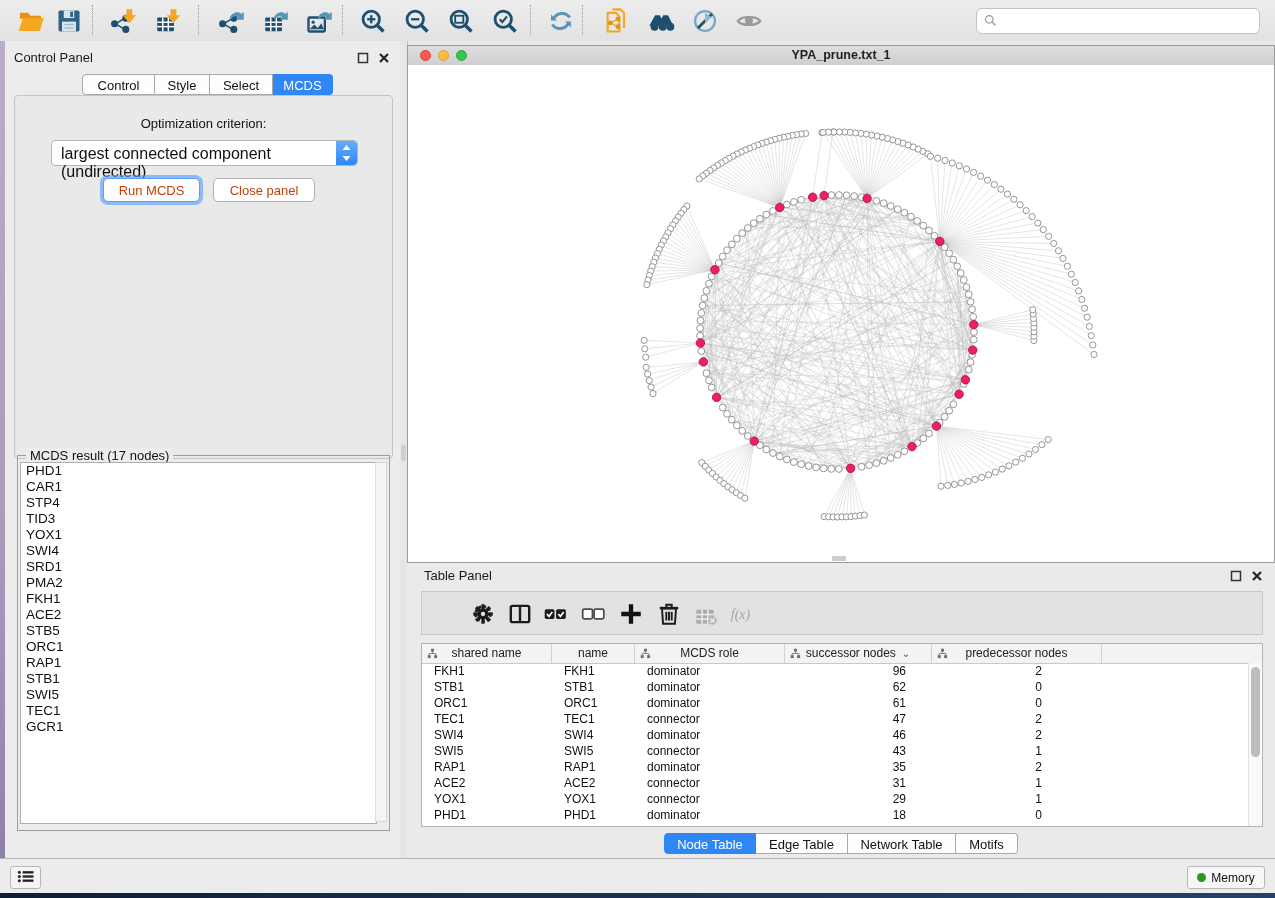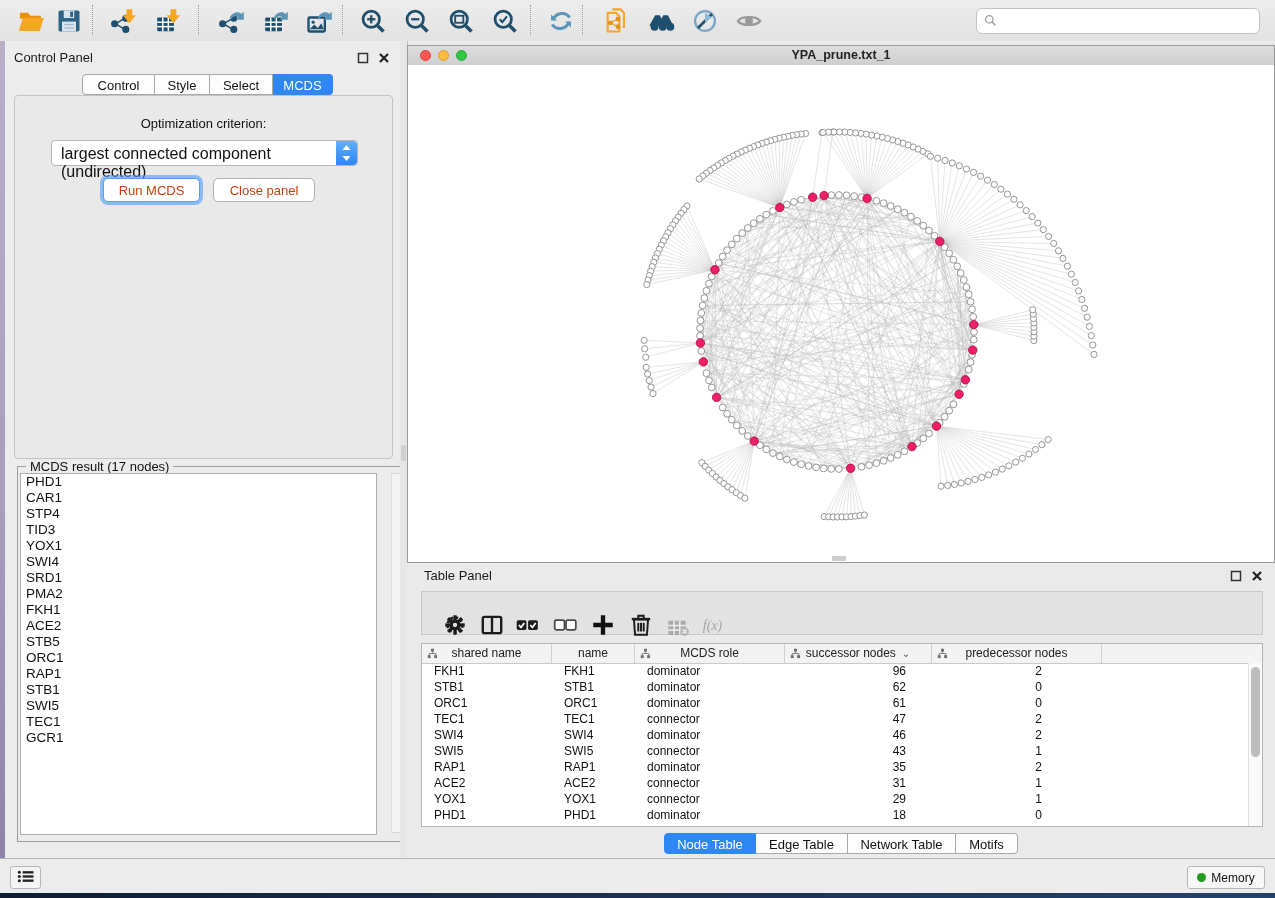--- a/index.html
+++ b/index.html
@@ -36,21 +36,21 @@
   .opt-label{position:absolute;left:0;width:377px;top:20px;text-align:center;font-size:13px;color:#111;}
   .combo{position:absolute;left:36px;top:44px;width:305px;height:24px;background:#fff;border:1px solid #b5b5b5;
          border-radius:4px;}
   .combo-text{position:absolute;left:9px;top:4px;font-size:16px;color:#111;}
   .combo-step{position:absolute;right:0;top:0;width:21px;height:24px;border-radius:0 4px 4px 0;
               background:linear-gradient(#63aefc,#2e87f5);}
   .combo-step svg{width:21px;height:24px;}
   .btn{position:absolute;height:24px;background:#fff;border:1px solid #b0b0b0;border-radius:5px;
        font-size:13px;color:#c2410c;font-family:"Liberation Sans",sans-serif;}
   .btn.focus{box-shadow:0 0 0 3px rgba(77,155,252,.6);border-color:#5d9cf8;}
-  .fieldset{position:absolute;left:12px;top:425px;width:371px;height:374px;border:1px solid #9e9e9e;padding-left:16px;}
+  .fieldset{position:absolute;left:12px;top:414px;width:371px;height:374px;border:1px solid #9e9e9e;}
   .legend{position:absolute;left:8px;top:-8px;background:#ececec;padding:0 4px;font-size:13px;color:#111;}
   .mcds-list{position:absolute;left:2px;top:6px;width:355px;height:360px;background:#fff;
              border:1px solid #aeaeae;overflow:hidden;}
   .mcds-item{font-size:13.5px;color:#111;line-height:16px;padding-left:5px;}
   .mcds-scroll{position:absolute;right:2px;top:6px;width:12px;height:360px;background:#f4f4f4;
                border:1px solid #d8d8d8;border-left:1px solid #ddd;box-sizing:border-box;}
   
   .divider{left:400px;top:0;width:7px;height:817px;background:#e6e6e6;border-right:1px solid #bdbdbd;}
   .divider-thumb{position:absolute;left:1px;top:404px;width:5px;height:16px;background:#cfcfcf;border-radius:2px;}
   
@@ -58,21 +58,21 @@
   .net-titlebar{position:absolute;left:0;top:0;width:100%;height:19px;background:linear-gradient(#dddddd,#cfcfcf);
                 border-bottom:1px solid #b1b1b1;}
   .traffic{position:absolute;top:4px;width:11px;height:11px;border-radius:50%;}
   .net-title{position:absolute;left:0;top:2px;width:100%;text-align:center;font-size:12.5px;font-weight:700;color:#222;}
   .net-canvas{position:absolute;left:0;top:19px;width:866px;height:497px;background:#fff;}
   .hthumb{position:absolute;left:424px;top:491px;width:14px;height:5px;background:#cdcdcd;}
   
   .tpanel{left:407px;top:522px;width:868px;height:295px;background:#eaeaea;}
   .tp-toolbar{position:absolute;left:14px;top:28px;width:842px;height:44px;background:#e2e2e2;
               border:1px solid #c9c9c9;box-sizing:border-box;}
-  .tp-btn{position:absolute;top:18px;width:30px;height:30px;border:none;background:transparent;padding:0;}
+  .tp-btn{position:absolute;top:7px;width:30px;height:30px;border:none;background:transparent;padding:0;margin-left:28px;}
   .tp-btn svg{width:26px;height:26px;display:block;margin:auto;}
   .tbl{position:absolute;left:14px;top:80px;width:842px;height:184px;background:#fff;border:1px solid #b5b5b5;
        box-sizing:border-box;overflow:hidden;}
   .tbl-head{position:absolute;left:0;top:0;width:840px;height:19px;background:#f3f3f3;border-bottom:1px solid #c9c9c9;}
   .th{position:absolute;top:0;height:19px;box-sizing:border-box;border-right:1px solid #d0d0d0;
       font-size:12px;color:#222;text-align:center;line-height:19px;}
   .th .colicon{position:absolute;left:5px;top:4px;width:11px;height:11px;}
   .sortv{font-size:10px;color:#555;margin-left:6px;}
   .tbl-body{position:absolute;left:0;top:19px;width:840px;height:164px;}
   .tr{position:absolute;left:0;height:16px;width:826px;}

